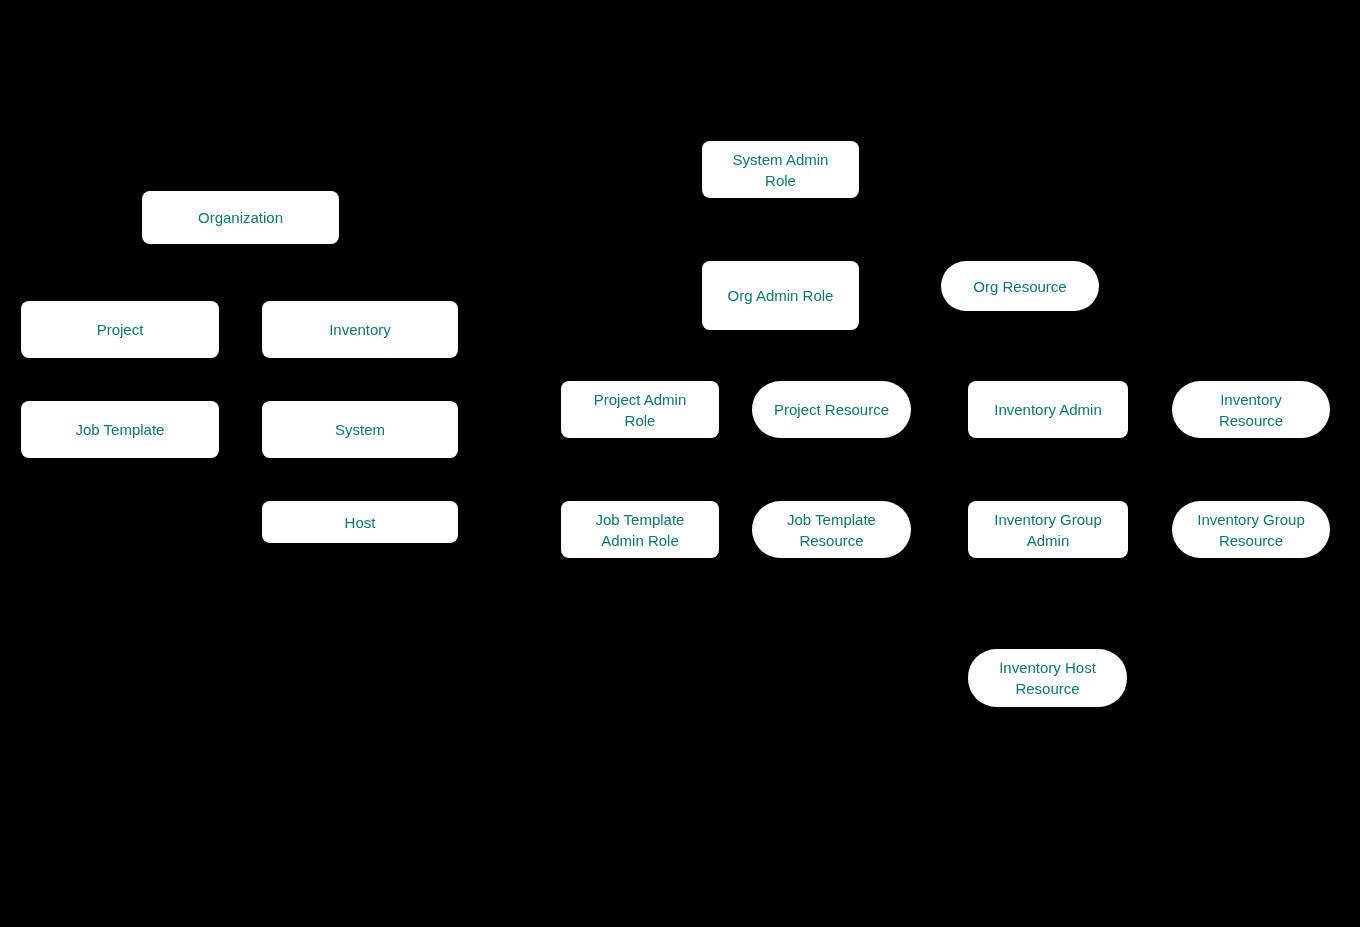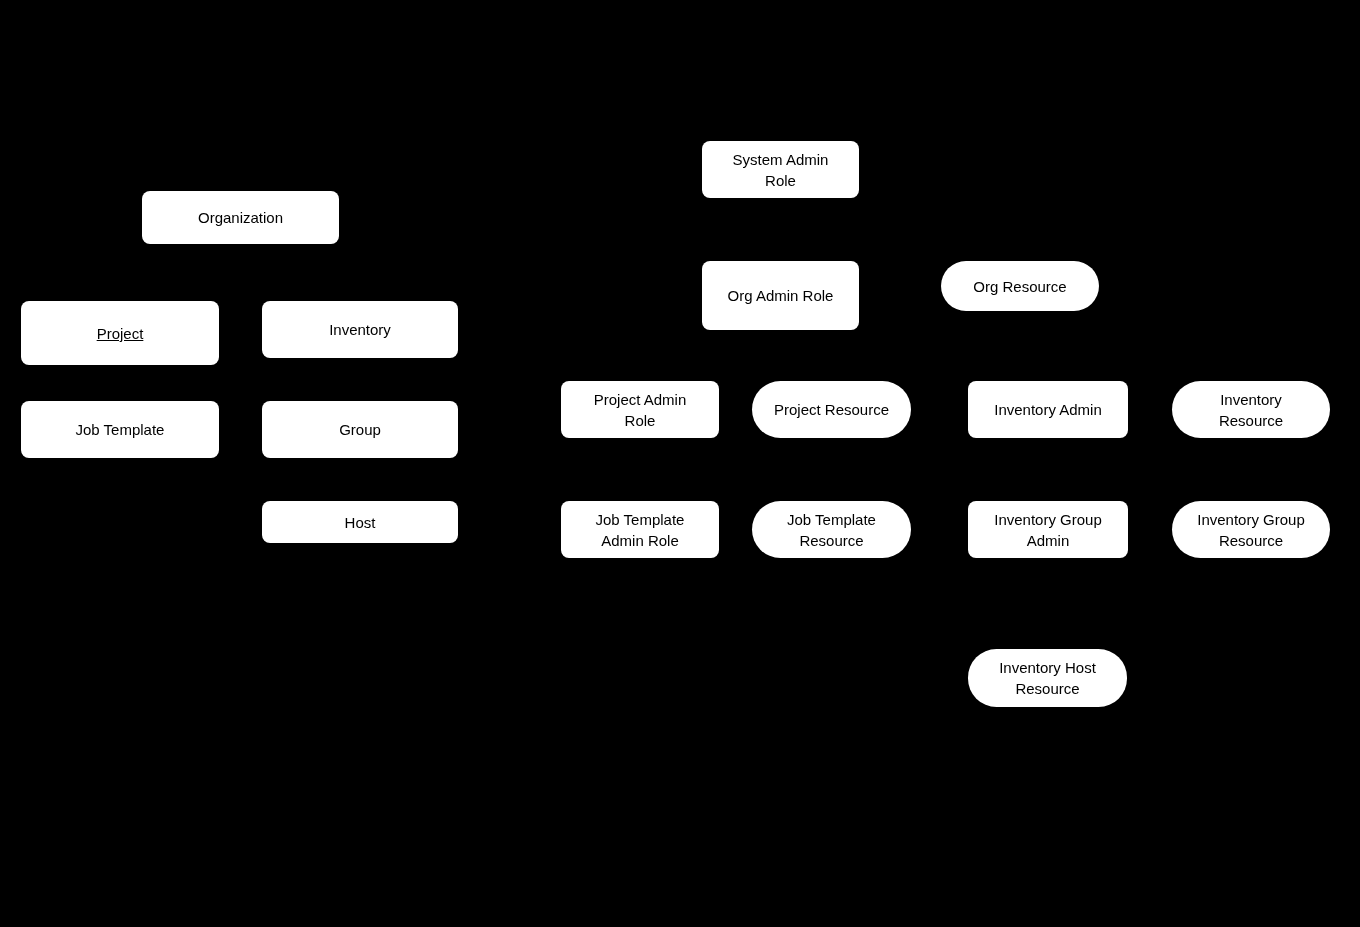--- a/index.html
+++ b/index.html
@@ -11,21 +11,21 @@
     position: relative;
     width: 1360px;
     height: 927px;
     background: #000000;
     overflow: hidden;
     font-family: "Liberation Sans", sans-serif;
   }
   .node {
     position: absolute;
     background: #ffffff;
-    color: #000000;
+    color: #0f766e;
     display: flex;
     align-items: center;
     justify-content: center;
     text-align: center;
     font-size: 15px;
     line-height: 21px;
     box-sizing: border-box;
   }
   .rect {
     border-radius: 8px;
@@ -39,31 +39,31 @@
   }
 </style>
 </head>
 <body>
 
 <div class="canvas">
 
   <div class="node rect" style="left:142px; top:191px; width:197px; height:53px;">
     <span class="node-label">Organization</span>
   </div>
-  <div class="node rect" style="left:21px; top:301px; width:198px; height:64px;text-decoration:underline;">
+  <div class="node rect" style="left:21px; top:301px; width:198px; height:57px;">
     <span class="node-label">Project</span>
   </div>
   <div class="node rect" style="left:262px; top:301px; width:196px; height:57px;">
     <span class="node-label">Inventory</span>
   </div>
   <div class="node rect" style="left:21px; top:401px; width:198px; height:57px;">
     <span class="node-label">Job Template</span>
   </div>
   <div class="node rect" style="left:262px; top:401px; width:196px; height:57px;">
-    <span class="node-label">Group</span>
+    <span class="node-label">System</span>
   </div>
   <div class="node rect" style="left:262px; top:501px; width:196px; height:42px;">
     <span class="node-label">Host</span>
   </div>
 
   <div class="node rect" style="left:702px; top:141px; width:157px; height:57px;">
     <span class="node-label">System Admin
 Role</span>
   </div>
   <div class="node rect" style="left:702px; top:261px; width:157px; height:69px;">

